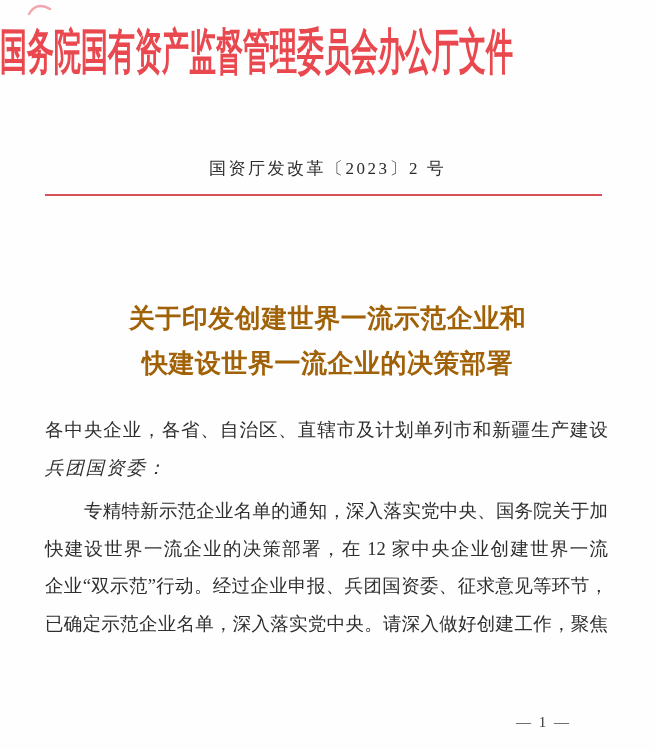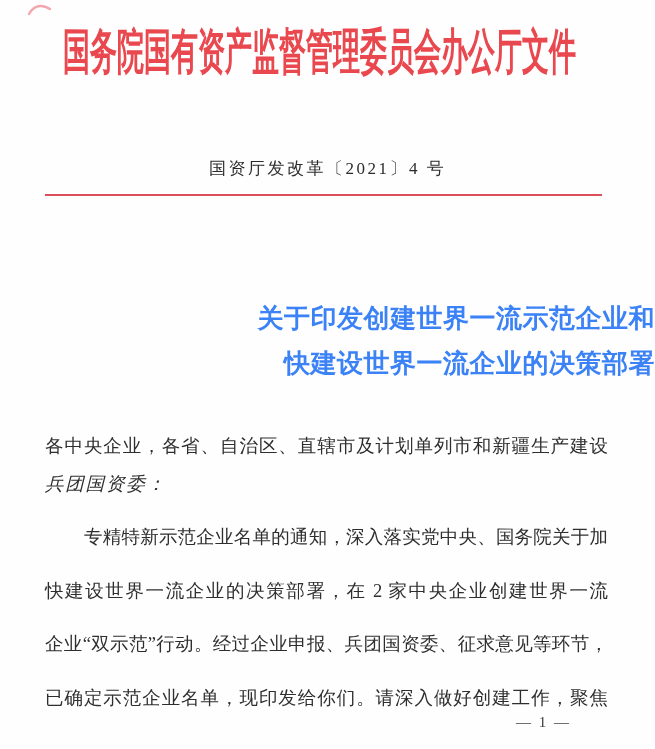--- a/index.html
+++ b/index.html
@@ -8,21 +8,21 @@
     width:655px;height:749px;
     background:#fefefe;
     overflow:hidden;
     font-family:"Liberation Serif","DejaVu Serif",serif;
   }
   
   .corner-mark{position:absolute;left:27px;top:2px;}
   
   .header{
     position:absolute;top:38px;left:0;right:16px;
-    text-align:center;white-space:nowrap;
+    text-align:left;white-space:nowrap;
   }
   .header .stretch{
     display:inline-block;
     font-size:27px;font-weight:bold;line-height:1;
     color:#e9484f;
     letter-spacing:0px;
     transform:scale(1,1.8);
     transform-origin:50% 45%;
     font-family:"Liberation Serif","DejaVu Serif",serif;
   }
@@ -30,31 +30,31 @@
     position:absolute;top:157px;left:0;right:0;
     text-align:center;
     font-size:17px;letter-spacing:2.5px;color:#2b2b2b;
   }
   .redline{
     position:absolute;top:194px;left:45px;width:557px;height:2px;
     background:#d94f5a;
   }
   .title{
     position:absolute;top:296px;left:0;right:0;margin:0;
-    text-align:right;
-    font-size:26px;font-weight:bold;color:#3b82f6;
+    text-align:center;
+    font-size:26px;font-weight:bold;color:#a16207;
     letter-spacing:0.5px;
   }
   .title .tl{display:block;line-height:45px;}
   .bodytext{
     position:absolute;top:412px;left:45px;width:563px;
     font-size:18.5px;color:#2e2e2e;
   }
   .line{display:block;line-height:37.6px;height:37.6px;white-space:nowrap;}
-  .j{white-space:normal;text-align:justify;text-align-last:justify;margin-top:16px;-moz-text-align-last:justify;}
+  .j{white-space:normal;text-align:justify;text-align-last:justify;-moz-text-align-last:justify;}
   .short{letter-spacing:1.8px;font-style:italic;}
   .para{margin-top:6px;}
   .indent{text-indent:39px;}
   .pagenum{
     position:absolute;top:714px;right:84px;
     font-size:15px;letter-spacing:2px;color:#3d3d3d;
   }
 </style>
 </head>
 <body>
@@ -62,36 +62,36 @@
 <div class="page">
 
   <svg class="corner-mark" width="26" height="16" viewBox="0 0 26 16">
     <path d="M2,12 C7,3 15,2 23,7" fill="none" stroke="#f2a6ad" stroke-width="2.4" stroke-linecap="round"></path>
   </svg>
 
   <div class="header">
     <span class="stretch">国务院国有资产监督管理委员会办公厅文件</span>
   </div>
 
-  <div class="docnum">国资厅发改革〔2021〕4 号</div>
+  <div class="docnum">国资厅发改革〔2023〕2 号</div>
 
   <div class="redline"></div>
 
   <h1 class="title">
     <span class="tl">关于印发创建世界一流示范企业和</span>
     <span class="tl">快建设世界一流企业的决策部署</span>
   </h1>
 
   <div class="bodytext">
     <div class="line j">各中央企业，各省、自治区、直辖市及计划单列市和新疆生产建设</div>
     <div class="line short">兵团国资委：</div>
 
     <div class="para">
       <div class="line j indent">专精特新示范企业名单的通知，深入落实党中央、国务院关于加</div>
-      <div class="line j">快建设世界一流企业的决策部署，在 2 家中央企业创建世界一流</div>
+      <div class="line j">快建设世界一流企业的决策部署，在 12 家中央企业创建世界一流</div>
       <div class="line j">企业“双示范”行动。经过企业申报、兵团国资委、征求意见等环节，</div>
-      <div class="line j">已确定示范企业名单，现印发给你们。请深入做好创建工作，聚焦</div>
+      <div class="line j">已确定示范企业名单，深入落实党中央。请深入做好创建工作，聚焦</div>
     </div>
   </div>
 
   <div class="pagenum">— 1 —</div>
 
 </div>
 
 </body></html>

